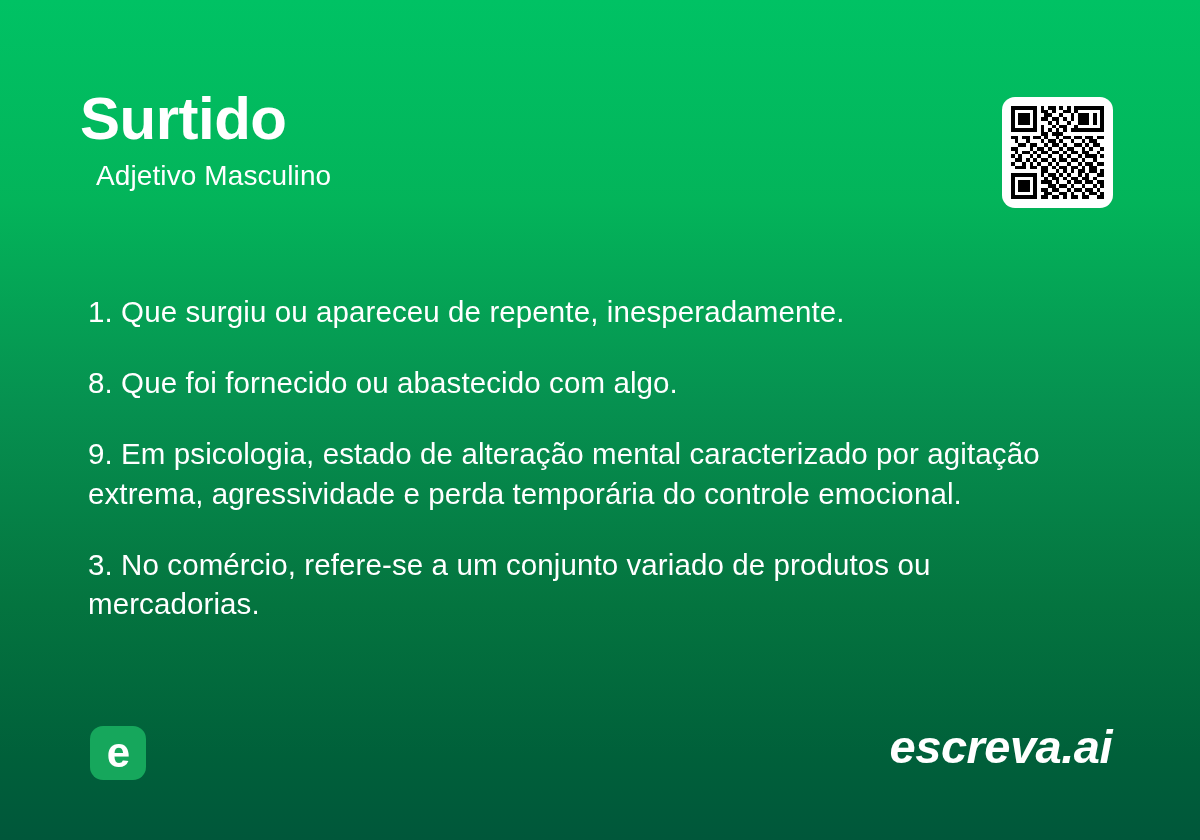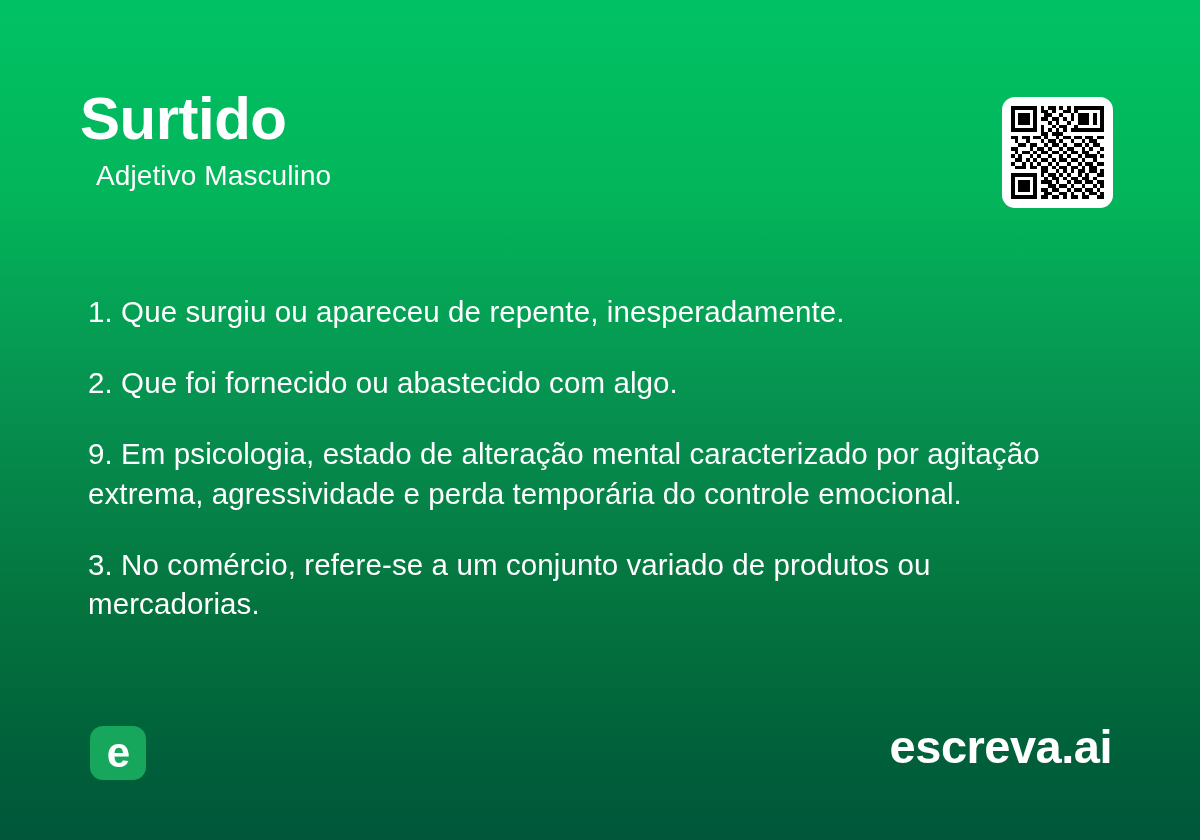--- a/index.html
+++ b/index.html
@@ -112,20 +112,21 @@
   .brand-wordmark {
     position: absolute;
     right: 88px;
     top: 723px;
     color: #ffffff;
     font-size: 47px;
     font-weight: bold;
     line-height: 1;
     letter-spacing: -0.5px;
     text-align: right;
+    font-style: italic;
   }
 </style>
 </head>
 <body>
 
 <div class="card">
 
   <div class="header">
     <h1 class="word-title">Surtido</h1>
     <p class="word-class">Adjetivo Masculino</p>
@@ -332,21 +333,21 @@
         <rect x="11" y="24" width="2" height="1" fill="#000000"></rect>
         <rect x="14" y="24" width="1" height="1" fill="#000000"></rect>
         <rect x="16" y="24" width="2" height="1" fill="#000000"></rect>
         <rect x="19" y="24" width="2" height="1" fill="#000000"></rect>
         <rect x="23" y="24" width="2" height="1" fill="#000000"></rect>
       </svg>
   </div>
 
   <div class="definitions">
     <p class="definition">1. Que surgiu ou apareceu de repente, inesperadamente.</p>
-    <p class="definition">2. Que foi fornecido ou abastecido com algo.</p>
+    <p class="definition">8. Que foi fornecido ou abastecido com algo.</p>
     <p class="definition">9. Em psicologia, estado de alteração mental caracterizado por agitação extrema, agressividade e perda temporária do controle emocional.</p>
     <p class="definition">3. No comércio, refere-se a um conjunto variado de produtos ou mercadorias.</p>
   </div>
 
   <div class="footer-logo">
     <span class="glyph">e</span>
   </div>
 
   <div class="brand-wordmark">escreva.ai</div>
 

